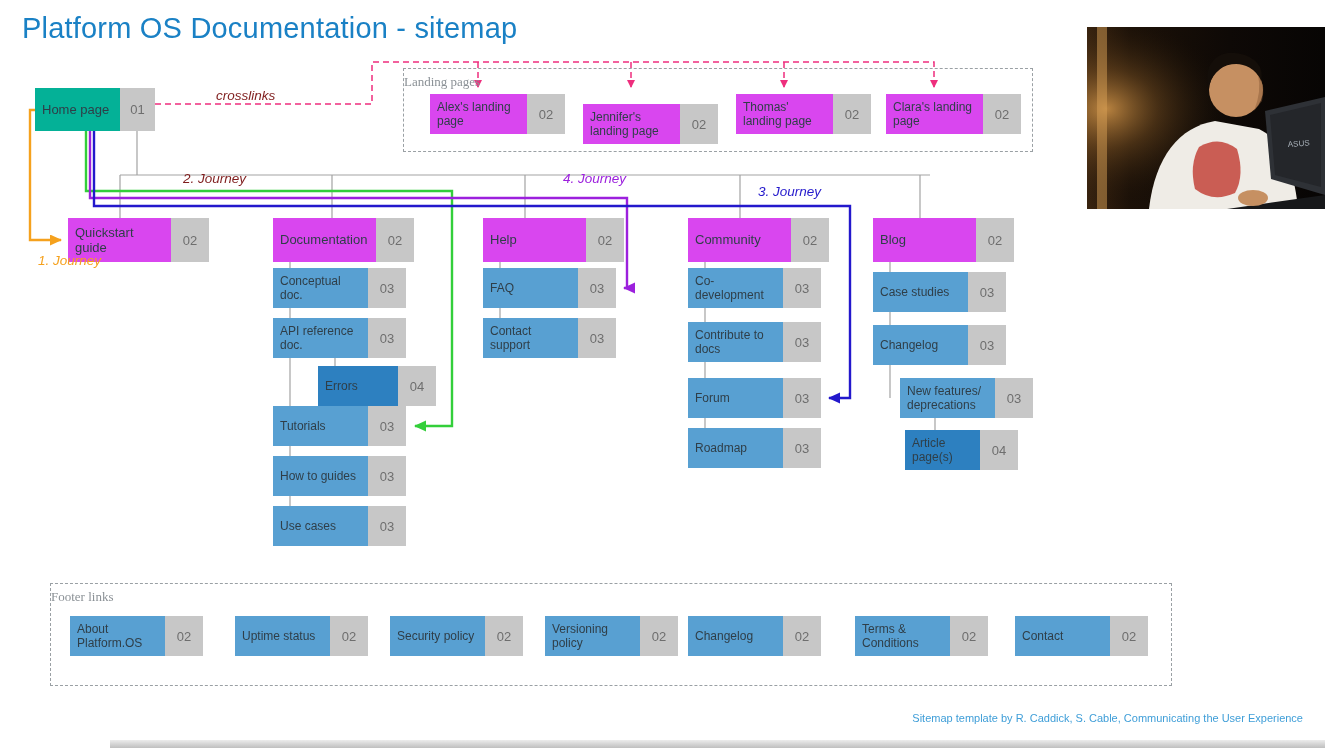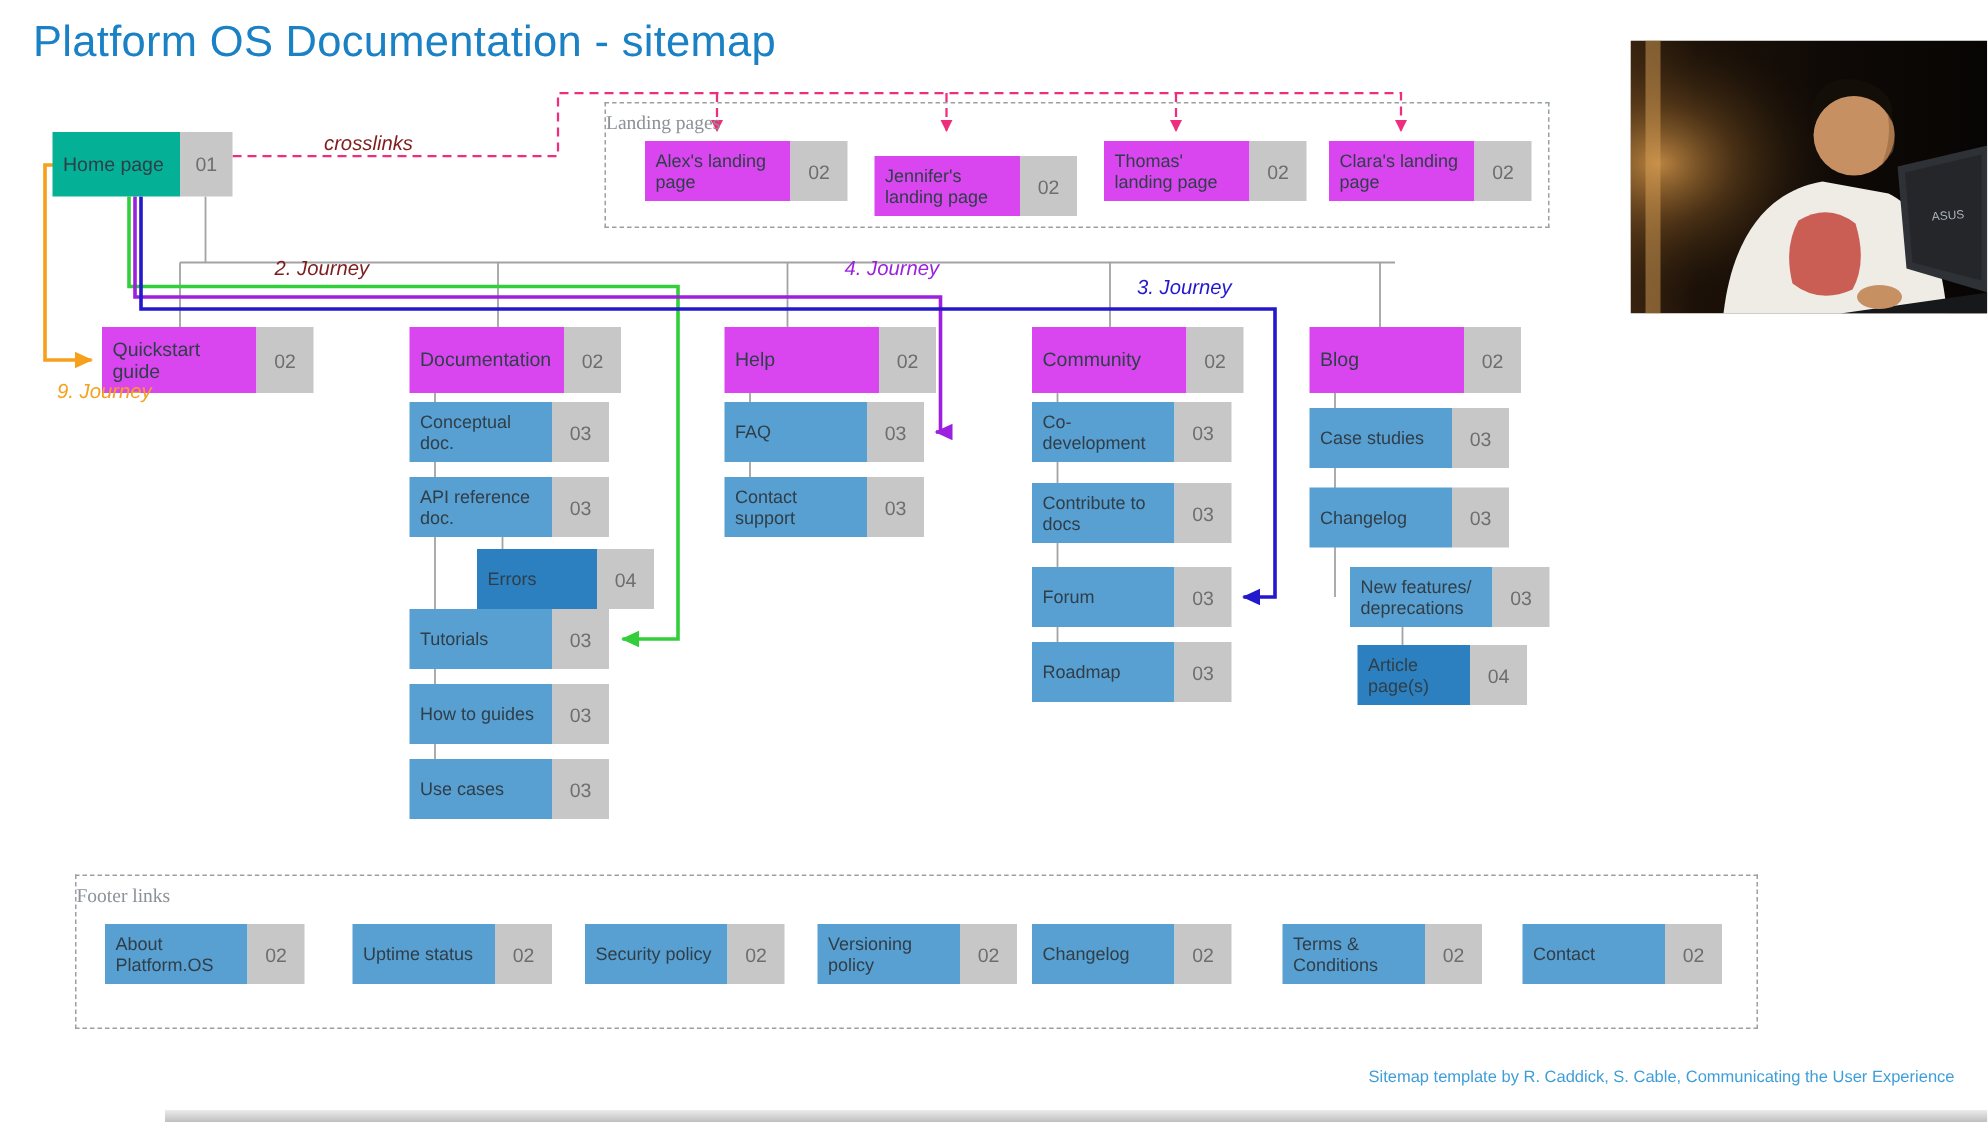--- a/index.html
+++ b/index.html
@@ -67,21 +67,21 @@
   <div class="title"><span>Platform OS Documentation - </span><span class="b">sitemap</span></div>
 
   <div class="dashbox" style="left:403px;top:68px;width:630px;height:84px">
     <div class="dashlabel">Landing pages</div>
   </div>
   <div class="dashbox" style="left:50px;top:583px;width:1122px;height:103px">
     <div class="dashlabel">Footer links</div>
   </div>
 
   <div class="jlabel pinktxt" style="left:216px;top:88px">crosslinks</div>
-  <div class="jlabel j1" style="left:38px;top:253px">9. Journey</div>
+  <div class="jlabel j1" style="left:38px;top:253px">1. Journey</div>
   <div class="jlabel j2" style="left:183px;top:171px">2. Journey</div>
   <div class="jlabel j3" style="left:758px;top:184px">3. Journey</div>
   <div class="jlabel j4" style="left:563px;top:171px">4. Journey</div>
 
   <div class="node home" style="left:35px;top:88px">
     <div class="cell cteal">Home page</div>
     <div class="badge">01</div>
   </div>
 
   <div class="node landing" style="left:430px;top:94px">

